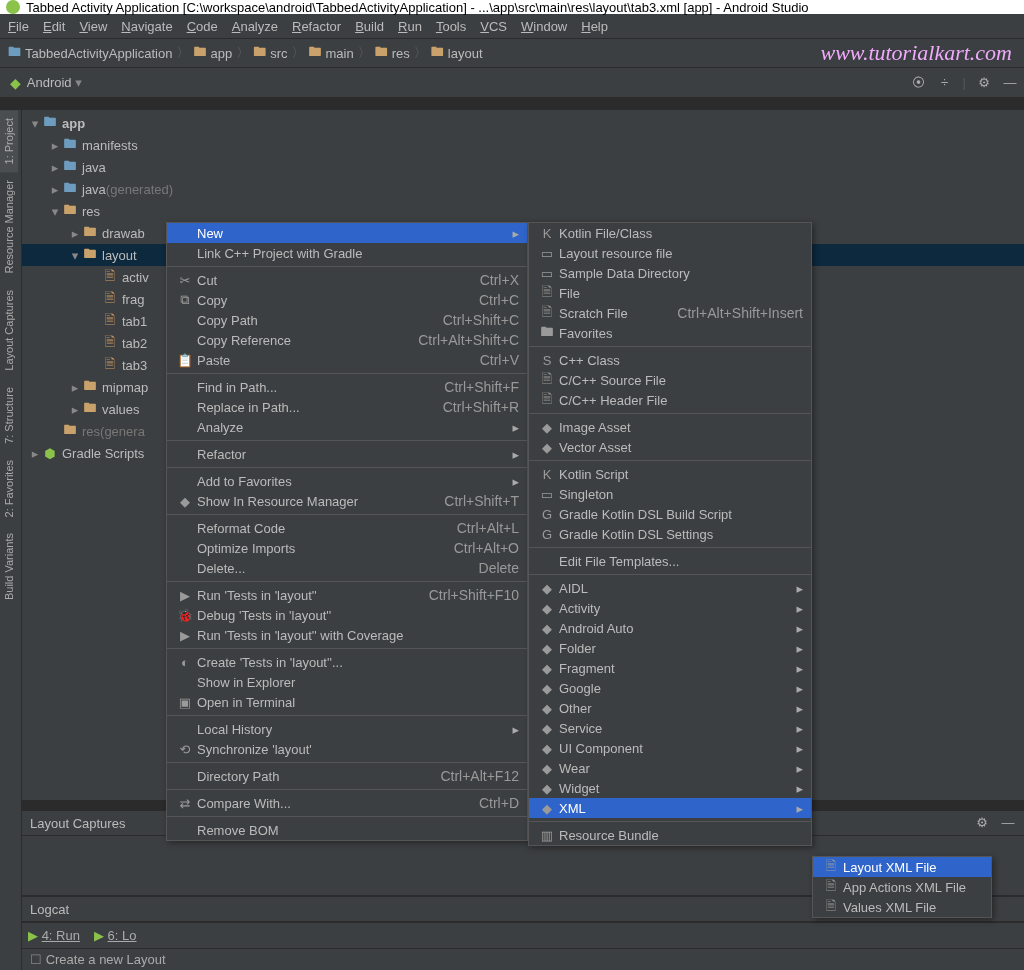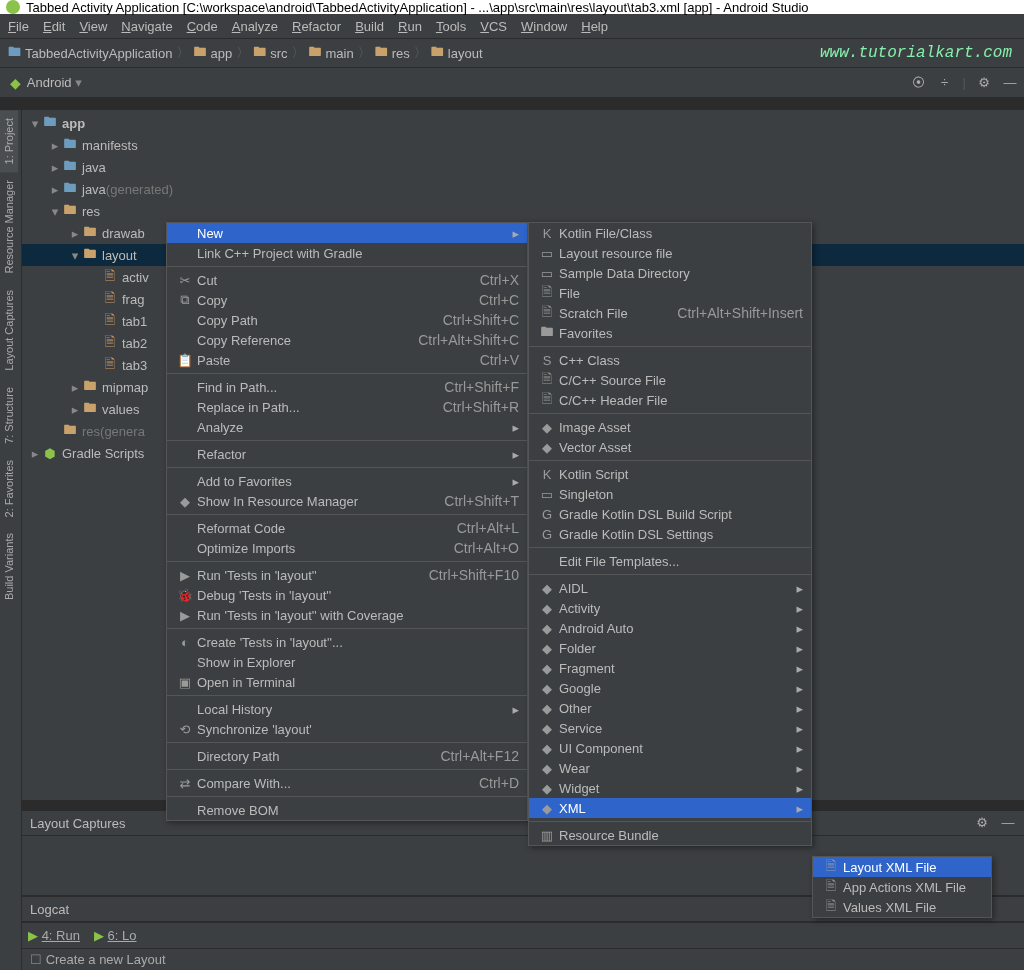--- a/index.html
+++ b/index.html
@@ -4,21 +4,21 @@
 <style>
 * { margin:0; padding:0; box-sizing:border-box; font-family:"Segoe UI",Arial,sans-serif; font-size:13px; outline:none; }
 body { width:1024px; height:970px; background:#2b2b2b; overflow:hidden; color:#bbbbbb; position:relative; }
 .title-bar { height:14px; background:#fff; color:#000; display:flex; align-items:center; padding:0 6px; gap:6px; }
 .title-bar .logo { width:14px; height:14px; border-radius:50%; background:#8bc34a; display:inline-block; }
 .menu-bar { height:24px; background:#3c3f41; display:flex; align-items:center; padding:0 8px; gap:14px; color:#bbb; }
 .menu-bar span u { text-decoration:underline; }
 .breadcrumbs { height:30px; background:#3c3f41; border-top:1px solid #2b2b2b; border-bottom:1px solid #2b2b2b; display:flex; align-items:center; padding:0 8px; gap:4px; position:relative; }
 .breadcrumbs .crumb { display:flex; align-items:center; gap:4px; color:#bbb; }
 .breadcrumbs .sep { color:#666; }
-.breadcrumbs .watermark { position:absolute; right:12px; color:#86efac; font-size:16px; font-family:Liberation Mono, monospace; font-style:italic; }
+.breadcrumbs .watermark { position:absolute; right:12px; color:#f0abfc; font-size:22px; font-family:Liberation Serif, serif; font-style:italic; }
 .toolbar { height:30px; background:#3c3f41; border-bottom:1px solid #2b2b2b; display:flex; align-items:center; padding:0 10px; position:relative; }
 .toolbar .right-icons { position:absolute; right:6px; display:flex; align-items:center; gap:10px; color:#aaa; }
 .ic { display:inline-block; width:16px; height:16px; text-align:center; line-height:16px; color:#aaa; }
 .side-tabs { position:absolute; left:0; top:110px; bottom:0; width:22px; background:#3c3f41; border-right:1px solid #2b2b2b; }
 .side-tabs .side-tab { writing-mode:vertical-rl; transform:rotate(180deg); padding:8px 3px; color:#aaa; font-size:11px; display:flex; align-items:center; gap:4px; }
 .side-tabs .side-tab.first { background:#4b4e50; }
 .project-tree { position:absolute; left:22px; top:110px; width:1002px; background:#3c3f41; color:#bbb; }
 .tree { padding-top:2px; }
 .node { display:flex; align-items:center; height:22px; white-space:nowrap; }
 .node.selected { background:#0d293e; }
@@ -271,20 +271,25 @@
     <div class="item">
       <span class="mic "></span>
       <span class="label">Reformat Code</span>
       <span class="shortcut">Ctrl+Alt+L</span>
     </div>
     <div class="item">
       <span class="mic "></span>
       <span class="label">Optimize Imports</span>
       <span class="shortcut">Ctrl+Alt+O</span>
     </div>
+    <div class="item">
+      <span class="mic "></span>
+      <span class="label">Delete...</span>
+      <span class="shortcut">Delete</span>
+    </div>
     <div class="sep-line"></div>
     <div class="item">
       <span class="mic andro">▶</span>
       <span class="label">Run 'Tests in 'layout''</span>
       <span class="shortcut">Ctrl+Shift+F10</span>
     </div>
     <div class="item">
       <span class="mic andro">🐞</span>
       <span class="label">Debug 'Tests in 'layout''</span>
     </div>

